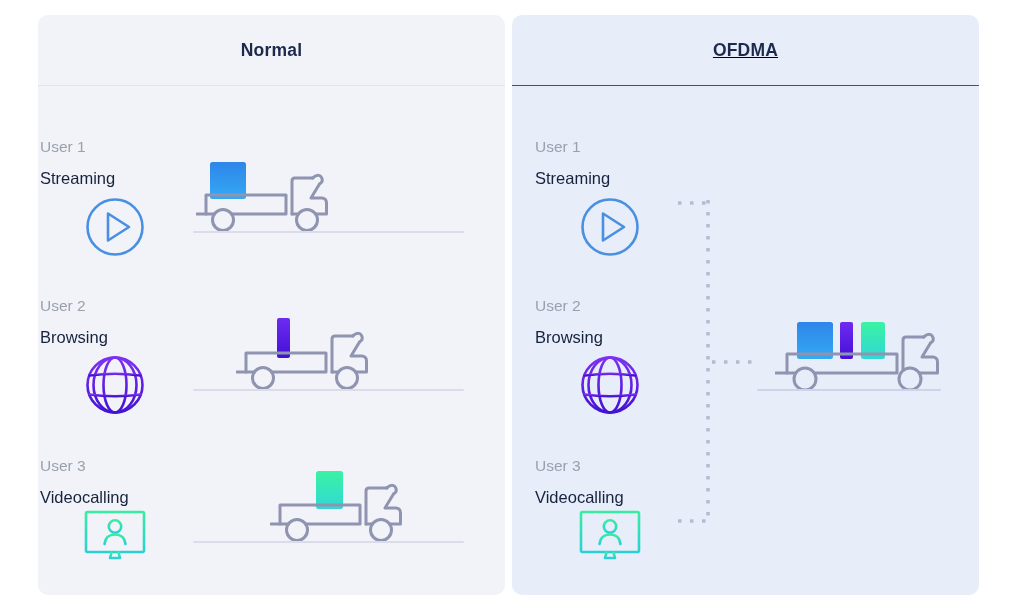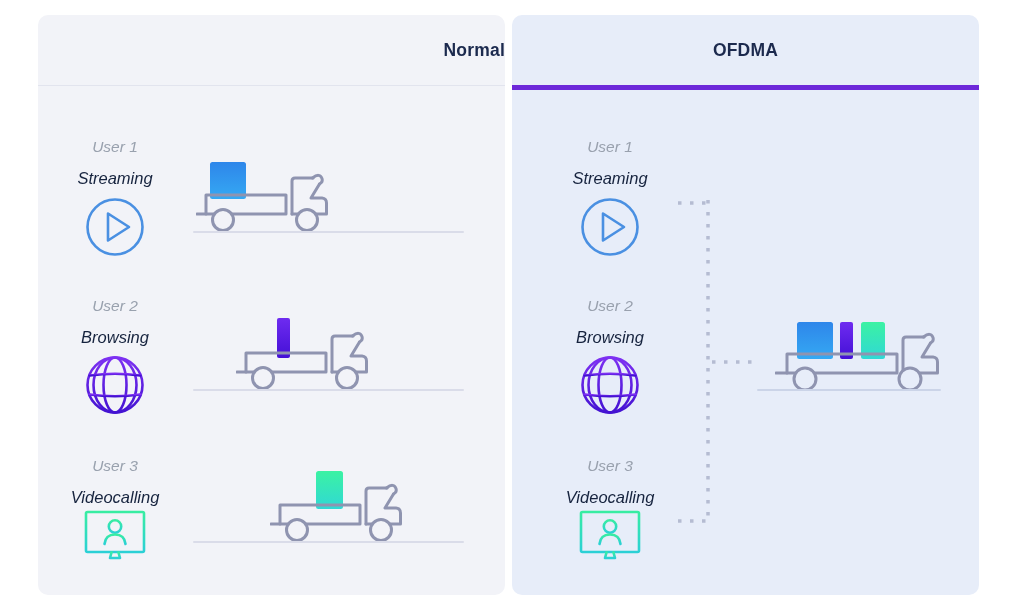--- a/index.html
+++ b/index.html
@@ -4,24 +4,24 @@
 <style>
   html,body{margin:0;padding:0;background:#ffffff;}
   .canvas{
     position:relative;width:1015px;height:600px;background:#ffffff;
     font-family:"Liberation Sans",sans-serif;overflow:hidden;
   }
   .panel{position:absolute;top:15px;width:467px;height:580px;border-radius:10px;}
   .panel-normal{left:38px;background:#f2f3f8;}
   .panel-ofdma{left:512px;background:#e7edf9;}
   .panel-header{height:70px;display:flex;align-items:center;justify-content:center;}
-  .panel-normal .panel-header{border-bottom:1px solid #e2e4ee;justify-content:flex-end;}
-  .panel-ofdma .panel-header{border-bottom:5px solid #6d28d9;}
+  .panel-normal .panel-header{border-bottom:1px solid #e2e4ee;}
+  .panel-ofdma .panel-header{border-bottom:1px solid #6d28d9;text-decoration:underline;}
   .panel-title{margin:0;font-size:17.5px;font-weight:700;color:#1c2a4e;letter-spacing:.2px;}
-  .user-block{position:absolute;width:150px;text-align:center;font-style:italic;}
+  .user-block{position:absolute;width:150px;text-align:left;}
   .user-name{font-size:15.5px;color:#99a1ae;line-height:21px;}
   .user-activity{font-size:16.5px;color:#16233e;line-height:26px;margin-top:8px;}
   .icon,.truck,.dots{position:absolute;}
   .road{position:absolute;height:2px;border-radius:1px;}
   .road-normal{background:#dadce9;}
   .road-ofdma{background:#cbd4e8;}
   .wheel-l{fill:#f2f3f8;}
   .wheel-r{fill:#e7edf9;}
 </style>
 </head>

